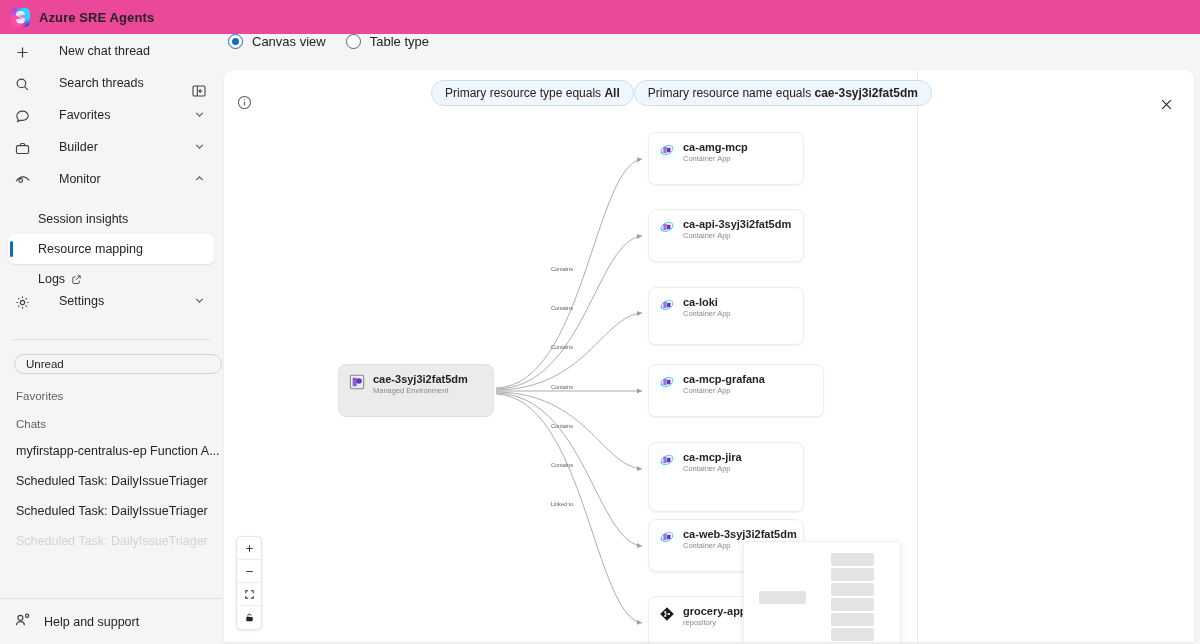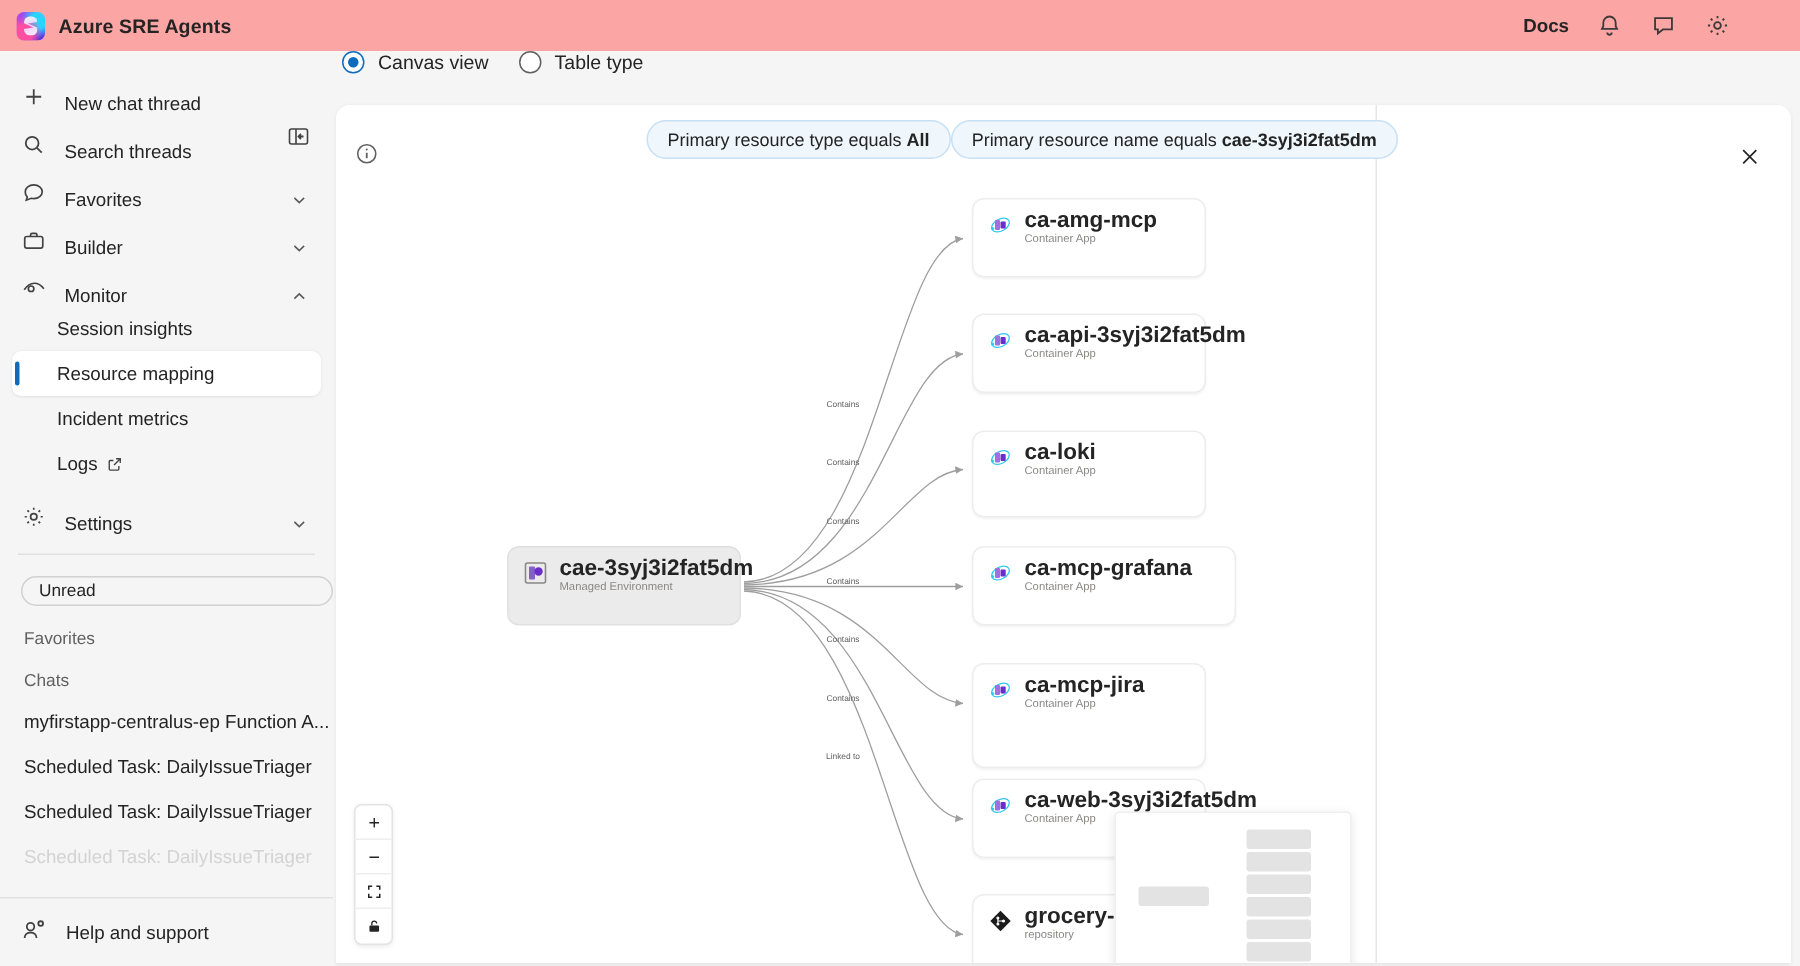--- a/index.html
+++ b/index.html
@@ -8,21 +8,21 @@
     font-family: "Liberation Sans", sans-serif;
     background: #f5f5f5;
     color: #242424;
     overflow: hidden;
   }
   .app { position: relative; width: 1200px; height: 644px; }
 
   
   .topbar {
     position: absolute; top: 0; left: 0; width: 1200px; height: 34px;
-    background: #fca5a5;
+    background: #ec4899;
     display: flex; align-items: center;
   }
   .brand { display: flex; align-items: center; gap: 9px; padding-left: 11px; }
   .logo-s {
     width: 19px; height: 19px; border-radius: 5px;
     background:
       radial-gradient(circle at 25% 75%, #ff4fa3 0%, #ff4fa3 28%, transparent 60%),
       radial-gradient(circle at 78% 30%, #2bd4ff 0%, #2bd4ff 26%, transparent 58%),
       linear-gradient(135deg,#b14cf0 0%, #7a3cf5 55%, #4a2ed6 100%);
     position: relative;
@@ -44,21 +44,21 @@
 
   
   .sidebar {
     position: absolute; top: 34px; left: 0; width: 222px; height: 610px;
     background: #f5f5f5;
     display: flex; flex-direction: column;
   }
   .nav-top { padding-top: 10px; }
   .nav-row {
     height: 32px; margin: 0 8px; border-radius: 6px;
-    display: flex; align-items: flex-end; gap: 12px;
+    display: flex; align-items: flex-start; gap: 28px;
     padding: 0 8px 0 6px; font-size: 12.5px; color: #242424;
     position: relative;
   }
   .nav-row .nicon { width: 17px; height: 17px; flex: 0 0 17px; color:#424242; }
   .nav-row .chev { margin-left: auto; width: 13px; height: 13px; color:#5c5c5c; }
   .nav-label { white-space: nowrap; overflow: hidden; text-overflow: ellipsis; }
 
   .nav-sub {
     height: 30px; margin: 0 8px; border-radius: 6px;
     display: flex; align-items: center; padding-left: 30px;
@@ -138,21 +138,21 @@
   .gsvg { position: absolute; left: 0; top: 0; }
 
   .node {
     position: absolute; border-radius: 8px;
     background: #ffffff; border: 1px solid #ededed;
     box-shadow: 0 1px 2px rgba(0,0,0,.055);
     padding: 8px 10px; display: flex; gap: 8px; align-items: flex-start;
   }
   .node.center { background: #ebebeb; border-color: #e0e0e0; box-shadow: none; }
   .node-text { min-width: 0; }
-  .node-title { font-size: 15px; font-weight: 700; color: #242424; line-height: 12px; white-space: nowrap; }
+  .node-title { font-size: 11px; font-weight: 700; color: #242424; line-height: 12px; white-space: nowrap; }
   .node-sub { font-size: 7.5px; color: #8a8886; line-height: 11px; white-space: nowrap; }
   .node-ico { width: 16px; height: 16px; flex: 0 0 16px; margin-top: 1px; }
 
   
   .zoomctl {
     position: absolute; left: 12px; bottom: 12px; width: 26px;
     background: #fff; border: 1px solid #e3e3e3; border-radius: 5px;
     box-shadow: 0 1px 3px rgba(0,0,0,.08); overflow: hidden;
   }
   .zbtn {
@@ -176,40 +176,20 @@
 </head>
 <body>
 
 <div class="app">
 
   <div class="topbar">
     <div class="brand">
       <span class="logo-s"></span>
       <span class="brand-title">Azure SRE Agents</span>
     </div>
-    <div class="topbar-right">
-      <span class="docs-link">Docs</span>
-      <span>
-        <svg class="ticon" viewBox="0 0 24 24" fill="none" stroke="currentColor" stroke-width="1.6">
-          <path d="M12 4a5.5 5.5 0 0 0-5.5 5.5v3.2l-1.2 2.3h13.4l-1.2-2.3V9.5A5.5 5.5 0 0 0 12 4Z"></path>
-          <path d="M10 18.2a2 2 0 0 0 4 0"></path>
-        </svg>
-      </span>
-      <span>
-        <svg class="ticon" viewBox="0 0 24 24" fill="none" stroke="currentColor" stroke-width="1.6">
-          <path d="M4.5 5.5h15v10h-8l-4.5 3.6v-3.6h-2.5Z"></path>
-        </svg>
-      </span>
-      <span>
-        <svg class="ticon" viewBox="0 0 24 24" fill="none" stroke="currentColor" stroke-width="1.6">
-          <circle cx="12" cy="12" r="3"></circle>
-          <path d="M12 3.5v2M12 18.5v2M3.5 12h2M18.5 12h2M6 6l1.5 1.5M16.5 16.5 18 18M18 6l-1.5 1.5M7.5 16.5 6 18"></path>
-        </svg>
-      </span>
-    </div>
   </div>
 
   <div class="sidebar">
 
     <div class="collapse-btn">
       <svg width="16" height="16" viewBox="0 0 24 24" fill="none" stroke="currentColor" stroke-width="1.6">
         <rect x="3" y="4.5" width="18" height="15" rx="2"></rect>
         <path d="M9.5 4.5v15"></path>
           <path d="M17 12h-4.5M14.5 9.5 12 12l2.5 2.5" stroke-width="1.8"></path>
       </svg>
@@ -272,23 +252,20 @@
         <svg class="chev" viewBox="0 0 24 24" fill="none" stroke="currentColor" stroke-width="2">
             <path d="m6 15 6-6 6 6"></path>
           </svg>
       </div>
 
       <div class="nav-sub">
         <span>Session insights</span>
       </div>
       <div class="nav-sub active">
         <span>Resource mapping</span>
-      </div>
-      <div class="nav-sub">
-        <span>Incident metrics</span>
       </div>
       <div class="nav-sub">
         <span>Logs</span>
         <svg class="ext-icon" viewBox="0 0 24 24" fill="none" stroke="currentColor" stroke-width="2">
             <path d="M14 4h6v6"></path>
             <path d="M20 4 11 13"></path>
             <path d="M18 14.5V19a1.5 1.5 0 0 1-1.5 1.5h-11A1.5 1.5 0 0 1 4 19V8a1.5 1.5 0 0 1 1.5-1.5H10"></path>
           </svg>
       </div>
 

